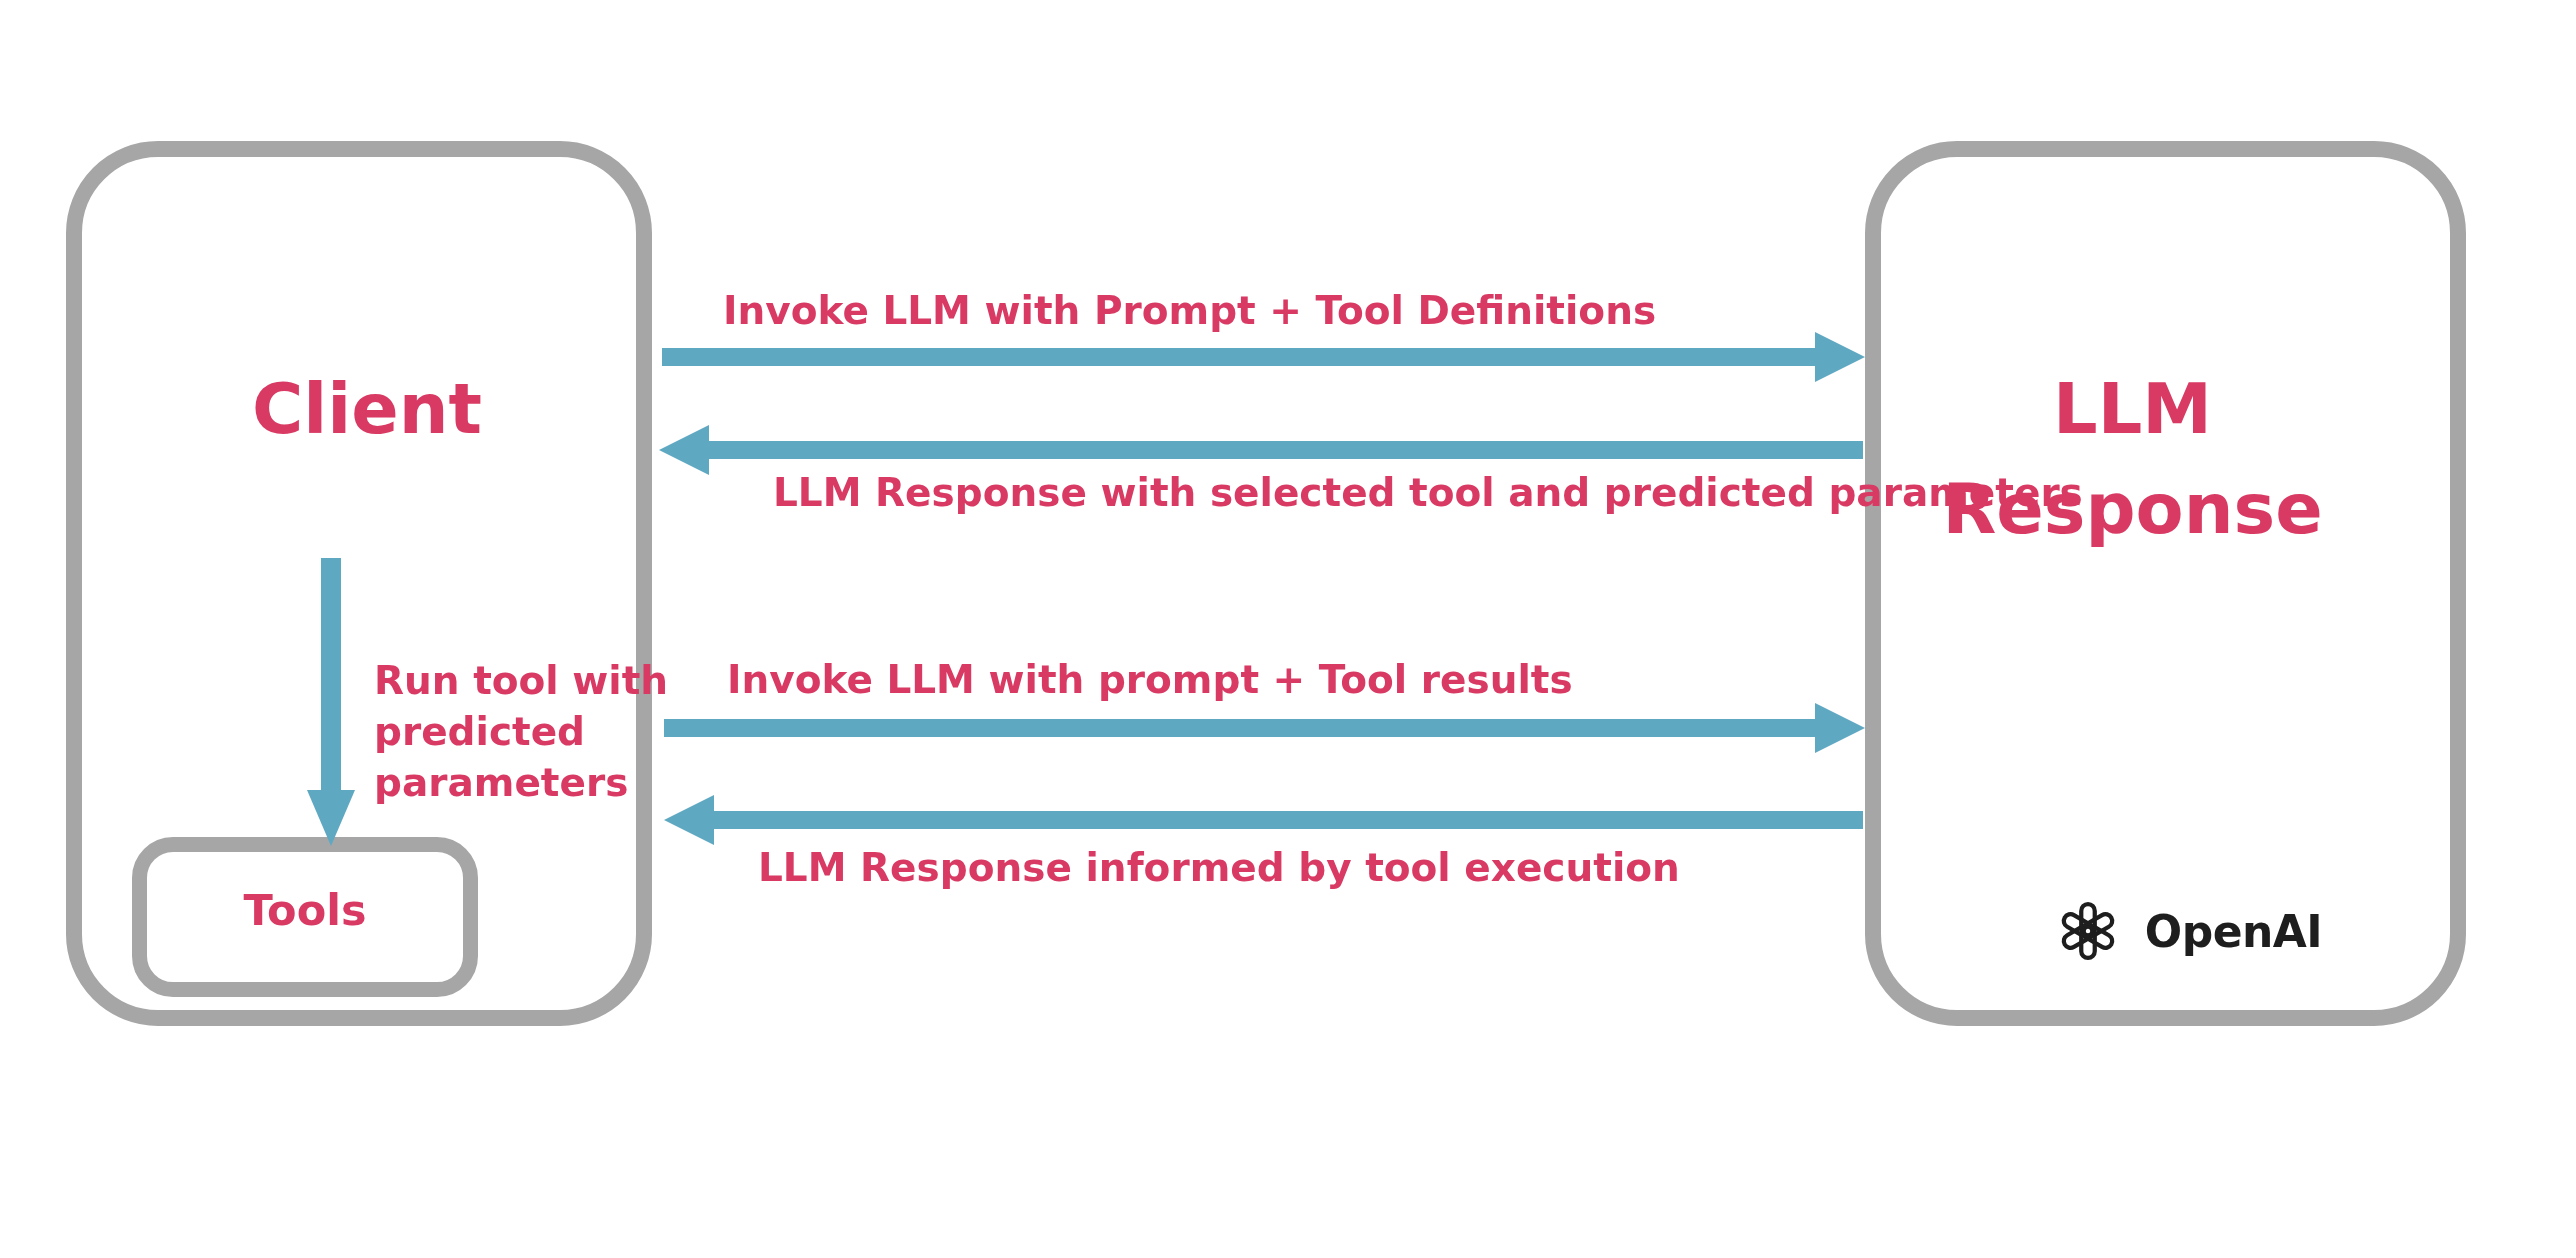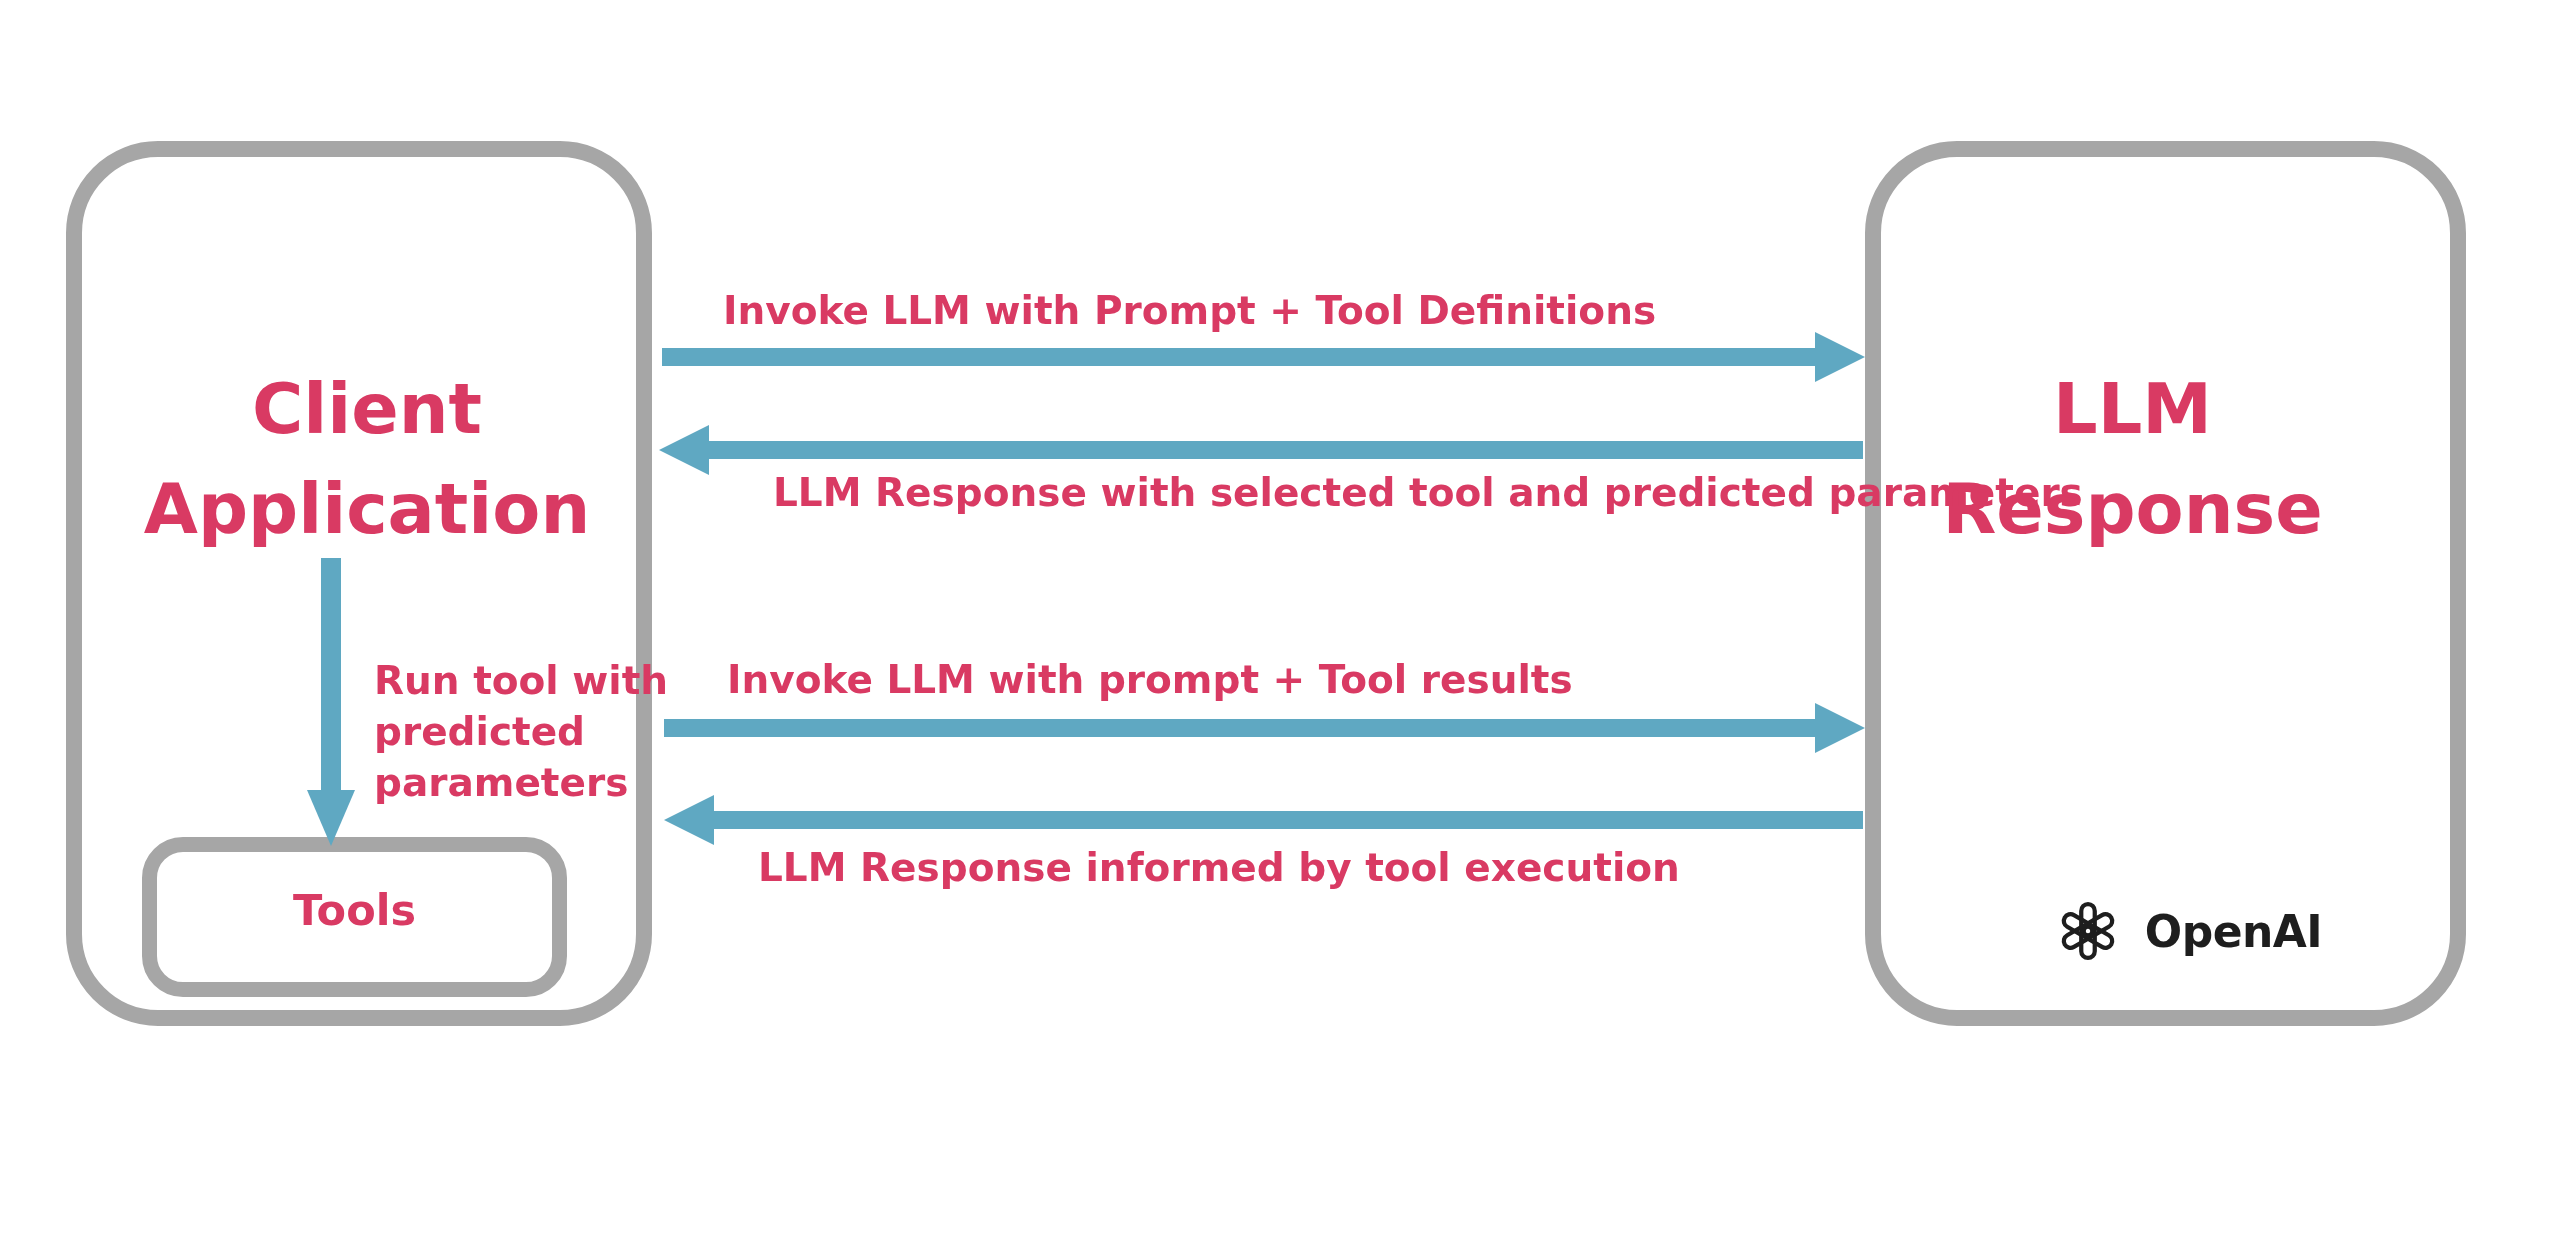--- a/index.html
+++ b/index.html
@@ -30,25 +30,25 @@
     color:var(--pink);
     letter-spacing:0px;
   }
   .title-client   { left:66px;   top:359px; width:586px; }
   .title-provider { left:1824px; top:359px; width:601px; }
   .box-title span { display:block;padding-left:16px; }
 
   
   .tools-box {
     position:absolute;
-    left:132px; top:837px; width:425px; height:160px;
+    left:132px; top:837px; width:346px; height:160px;
     border:15.5px solid var(--gray);
     border-radius:41px;
     box-sizing:border-box;
-    display:flex; align-items:center; justify-content:center;margin-left:10px;
+    display:flex; align-items:center; justify-content:center;
   }
   .tools-label {
     font-size:43px; font-weight:700; color:var(--pink);
     margin-top:-13.5px;
   }
 
   
   .h-arrow {
     position:absolute; height:50px;
     display:flex; align-items:center;
@@ -118,21 +118,20 @@
   .openai-mark { display:block; }
 </style>
 </head>
 <body>
 
 <div class="canvas">
 
   <div class="entity-box box-client"></div>
   <div class="box-title title-client">
     <span>Client</span>
-    <span>Application</span>
   </div>
 
   <div class="entity-box box-provider"></div>
   <div class="box-title title-provider">
     <span>LLM</span>
     <span>Response</span>
   </div>
 
   <div class="tools-box">
     <div class="tools-label">Tools</div>

